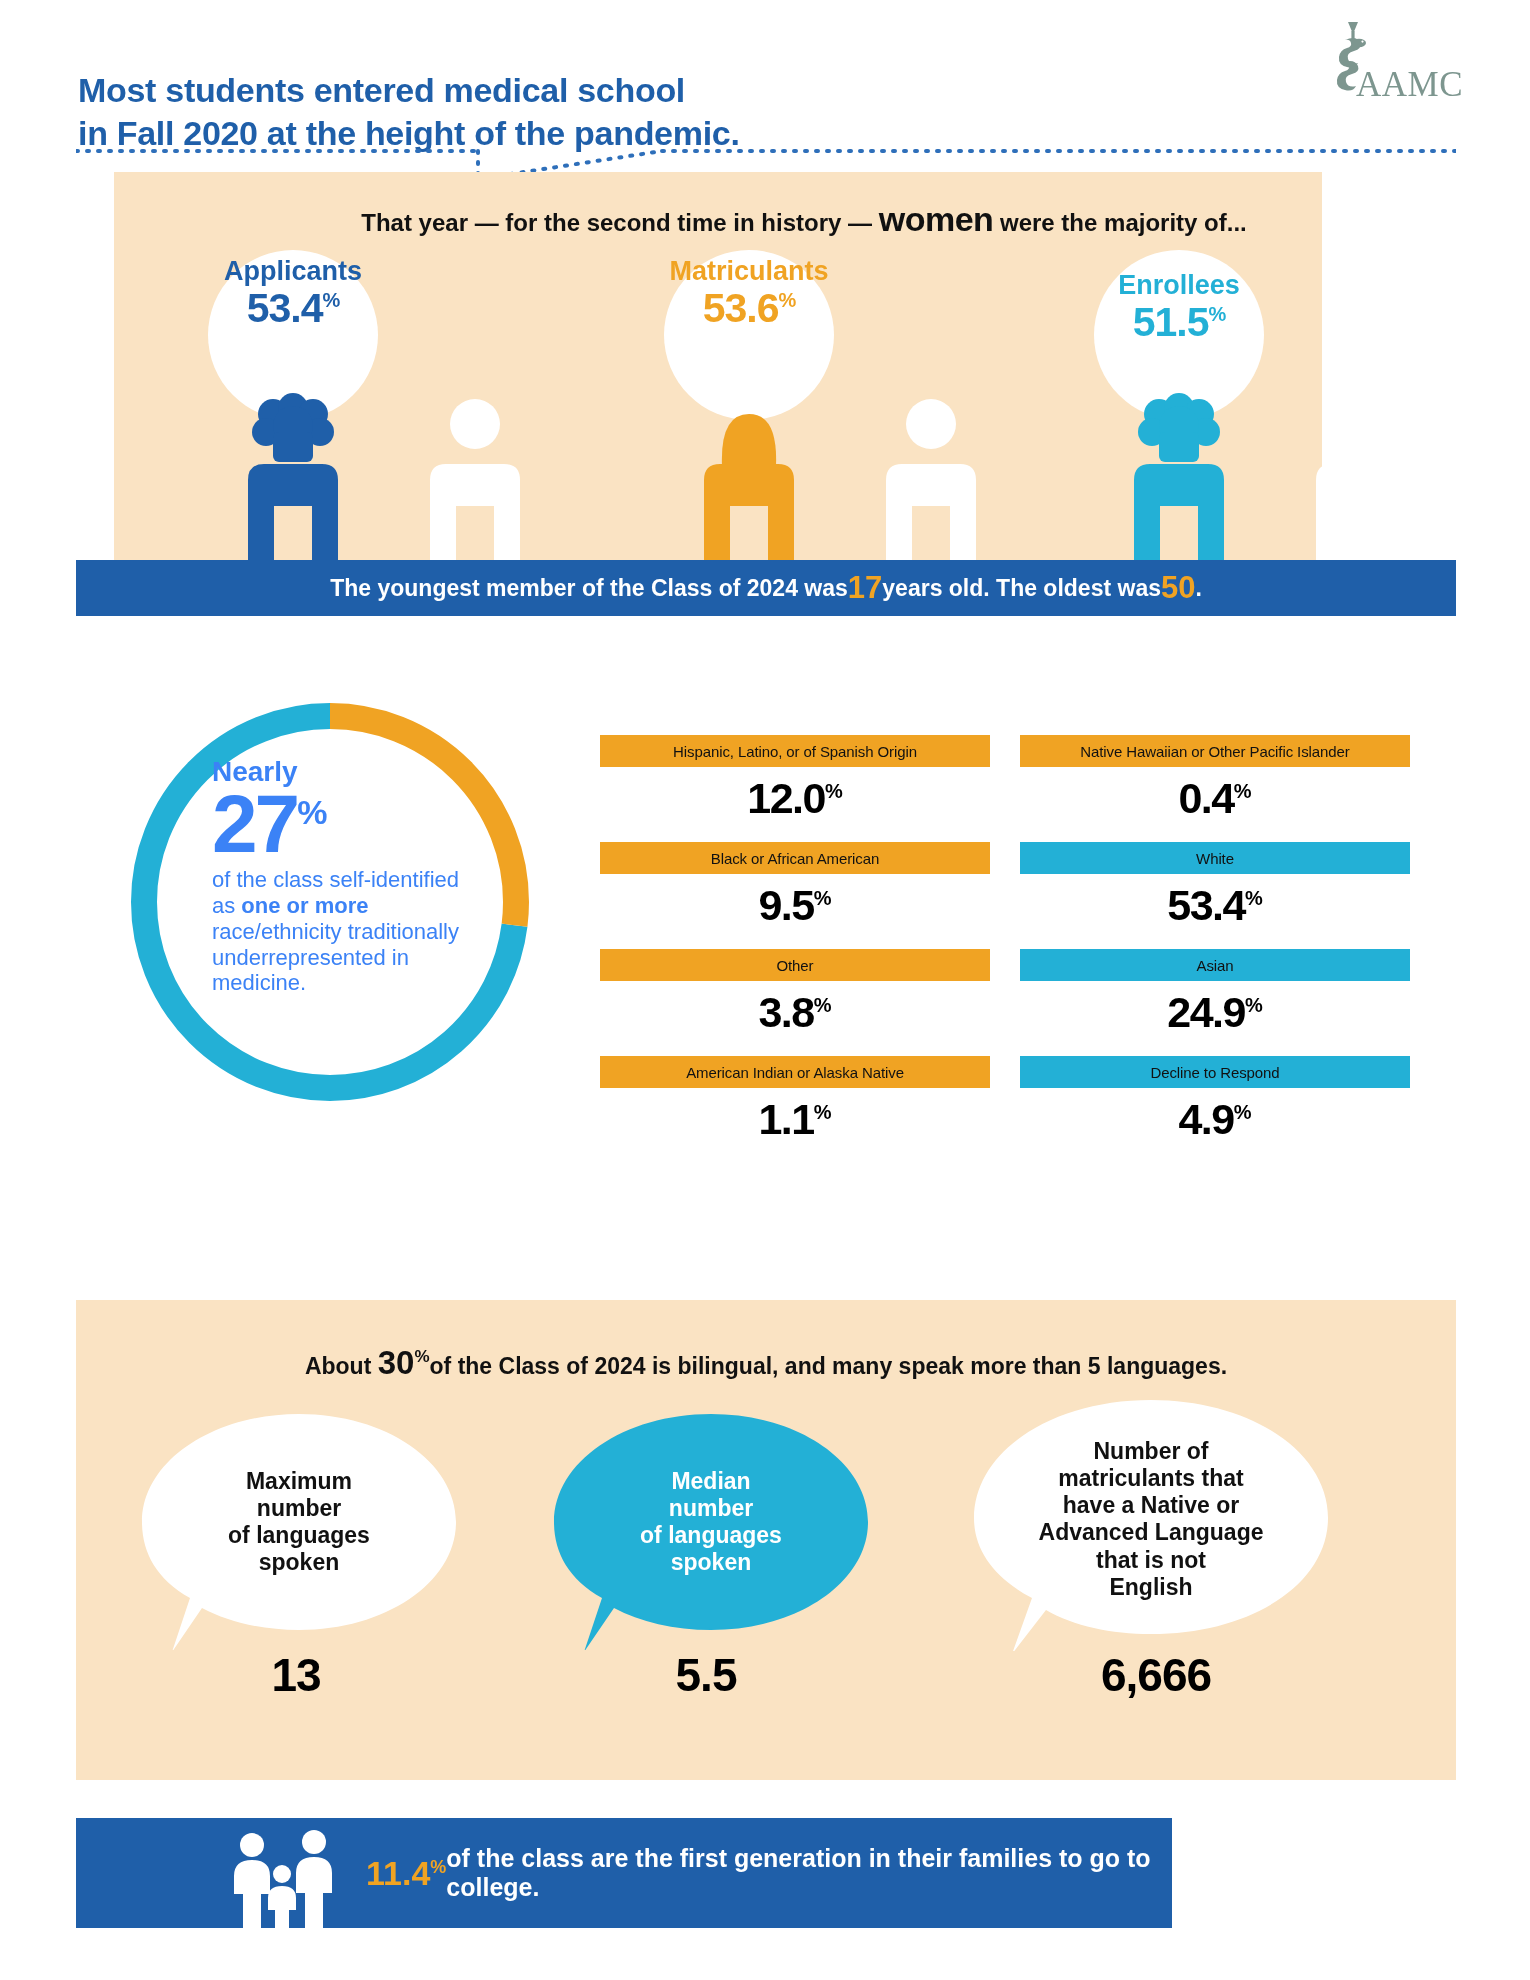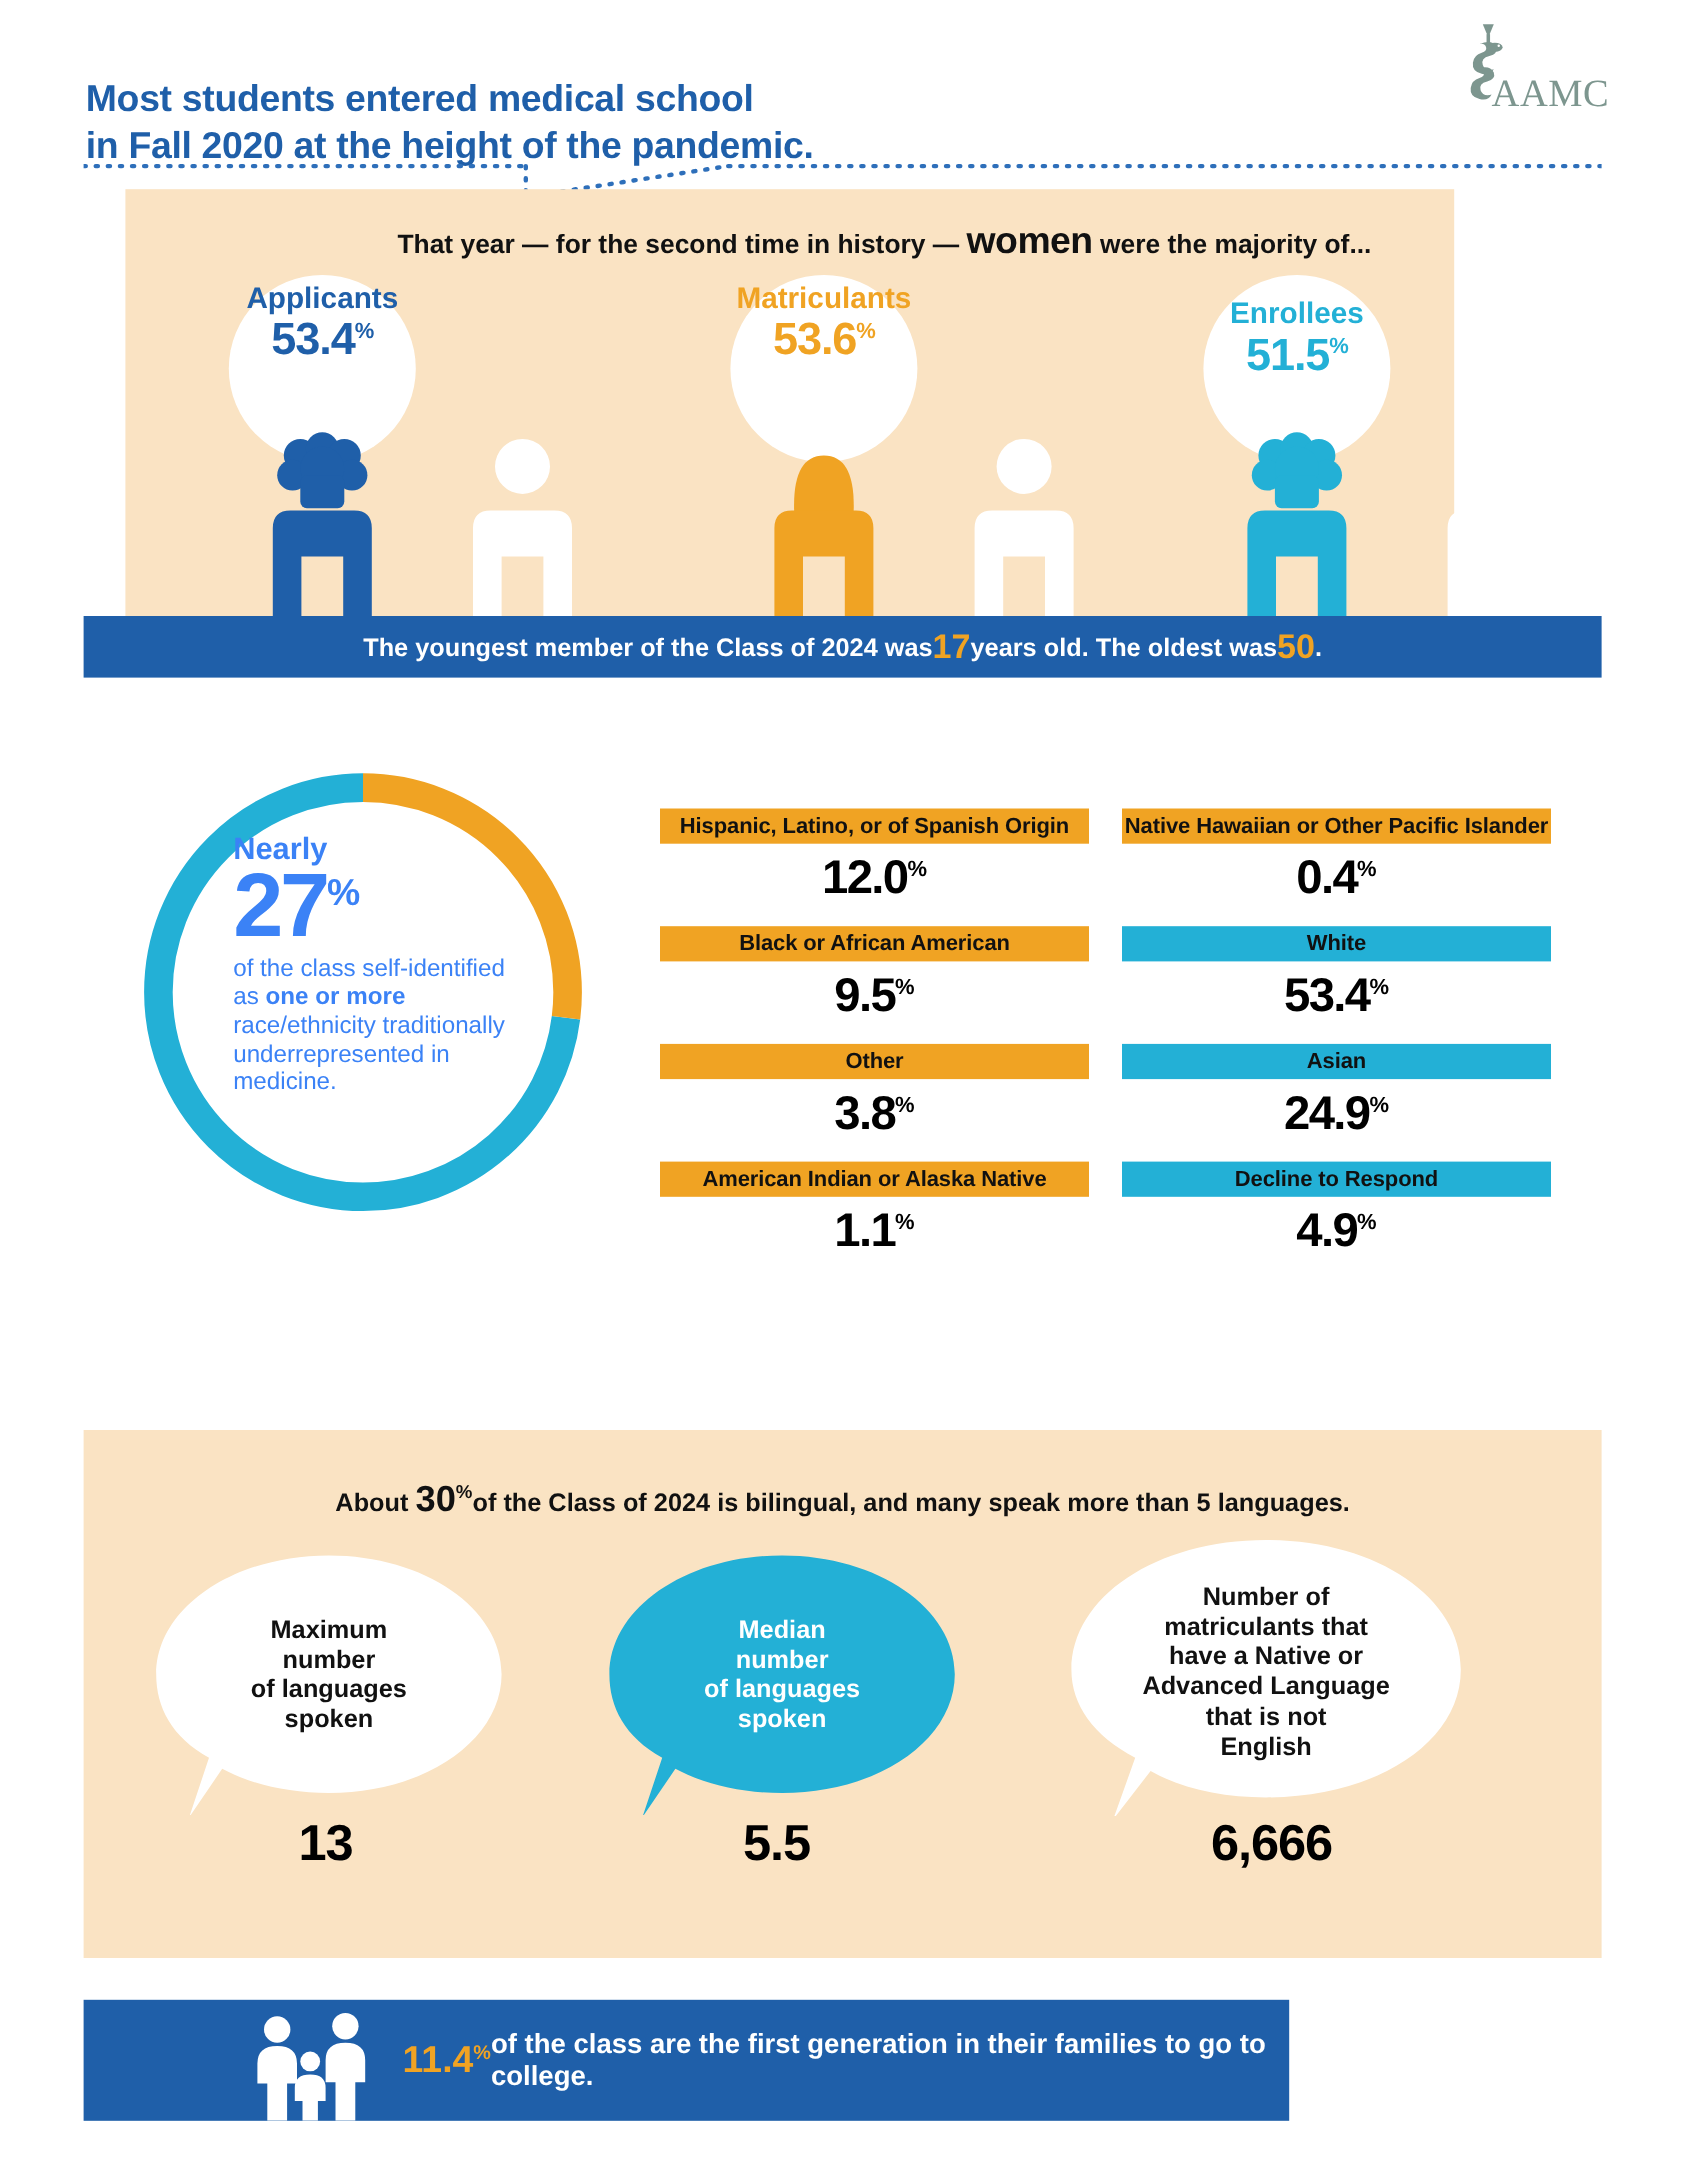--- a/index.html
+++ b/index.html
@@ -79,21 +79,21 @@
   .donut-text .big sup{font-size:34px;vertical-align:super;line-height:0;letter-spacing:0;}
   .donut-text .desc{font-size:22px;line-height:1.17;margin-top:6px;}
   .donut-text .desc b{font-weight:bold;}
 
   
   .eth{position:absolute;left:600px;top:735px;width:810px;}
   .eth-row{display:flex;gap:30px;}
   .eth-cell{width:390px;margin-bottom:22px;}
   .eth-bar{
     height:32px;display:flex;align-items:center;justify-content:center;
-    font-size:20px;font-weight:bold;color:#111;font-stretch:condensed;
+    font-size:15px;font-weight:normal;color:#111;font-stretch:condensed;
     letter-spacing:-0.1px;
   }
   .eth-bar.orange{background:#f0a323;}
   .eth-bar.cyan{background:#23b0d6;}
   .eth-val{
     text-align:center;font-size:43px;font-weight:bold;color:#000;
     margin-top:10px;letter-spacing:-1.5px;line-height:1;
   }
   .eth-val sup{font-size:20px;vertical-align:super;line-height:0;letter-spacing:0;}
 

